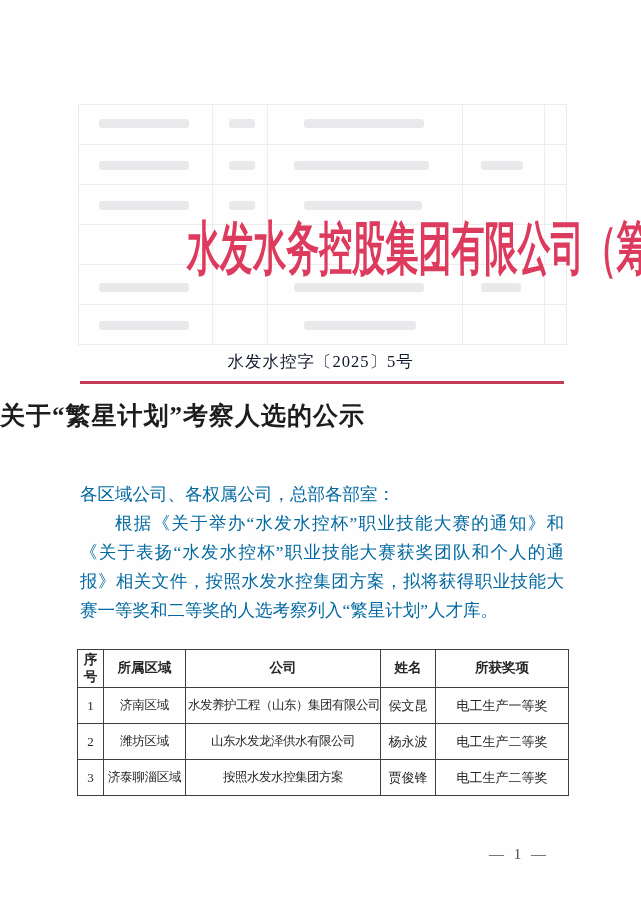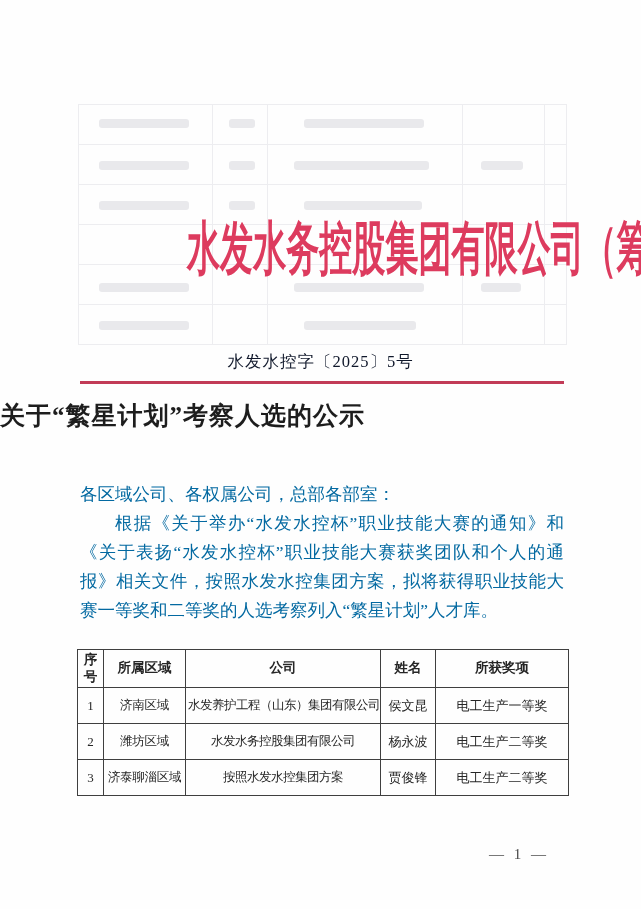--- a/index.html
+++ b/index.html
@@ -197,21 +197,21 @@
       <tr>
         <td>1</td>
         <td class="region">济南区域</td>
         <td class="company">水发养护工程（山东）集团有限公司</td>
         <td>侯文昆</td>
         <td>电工生产一等奖</td>
       </tr>
       <tr>
         <td>2</td>
         <td class="region">潍坊区域</td>
-        <td class="company">水发水务控股集团有限公司</td>
+        <td class="company">山东水发龙泽供水有限公司</td>
         <td>杨永波</td>
         <td>电工生产二等奖</td>
       </tr>
       <tr>
         <td>3</td>
         <td class="region">济泰聊淄区域</td>
         <td class="company">按照水发水控集团方案</td>
         <td>贾俊锋</td>
         <td>电工生产二等奖</td>
       </tr>

